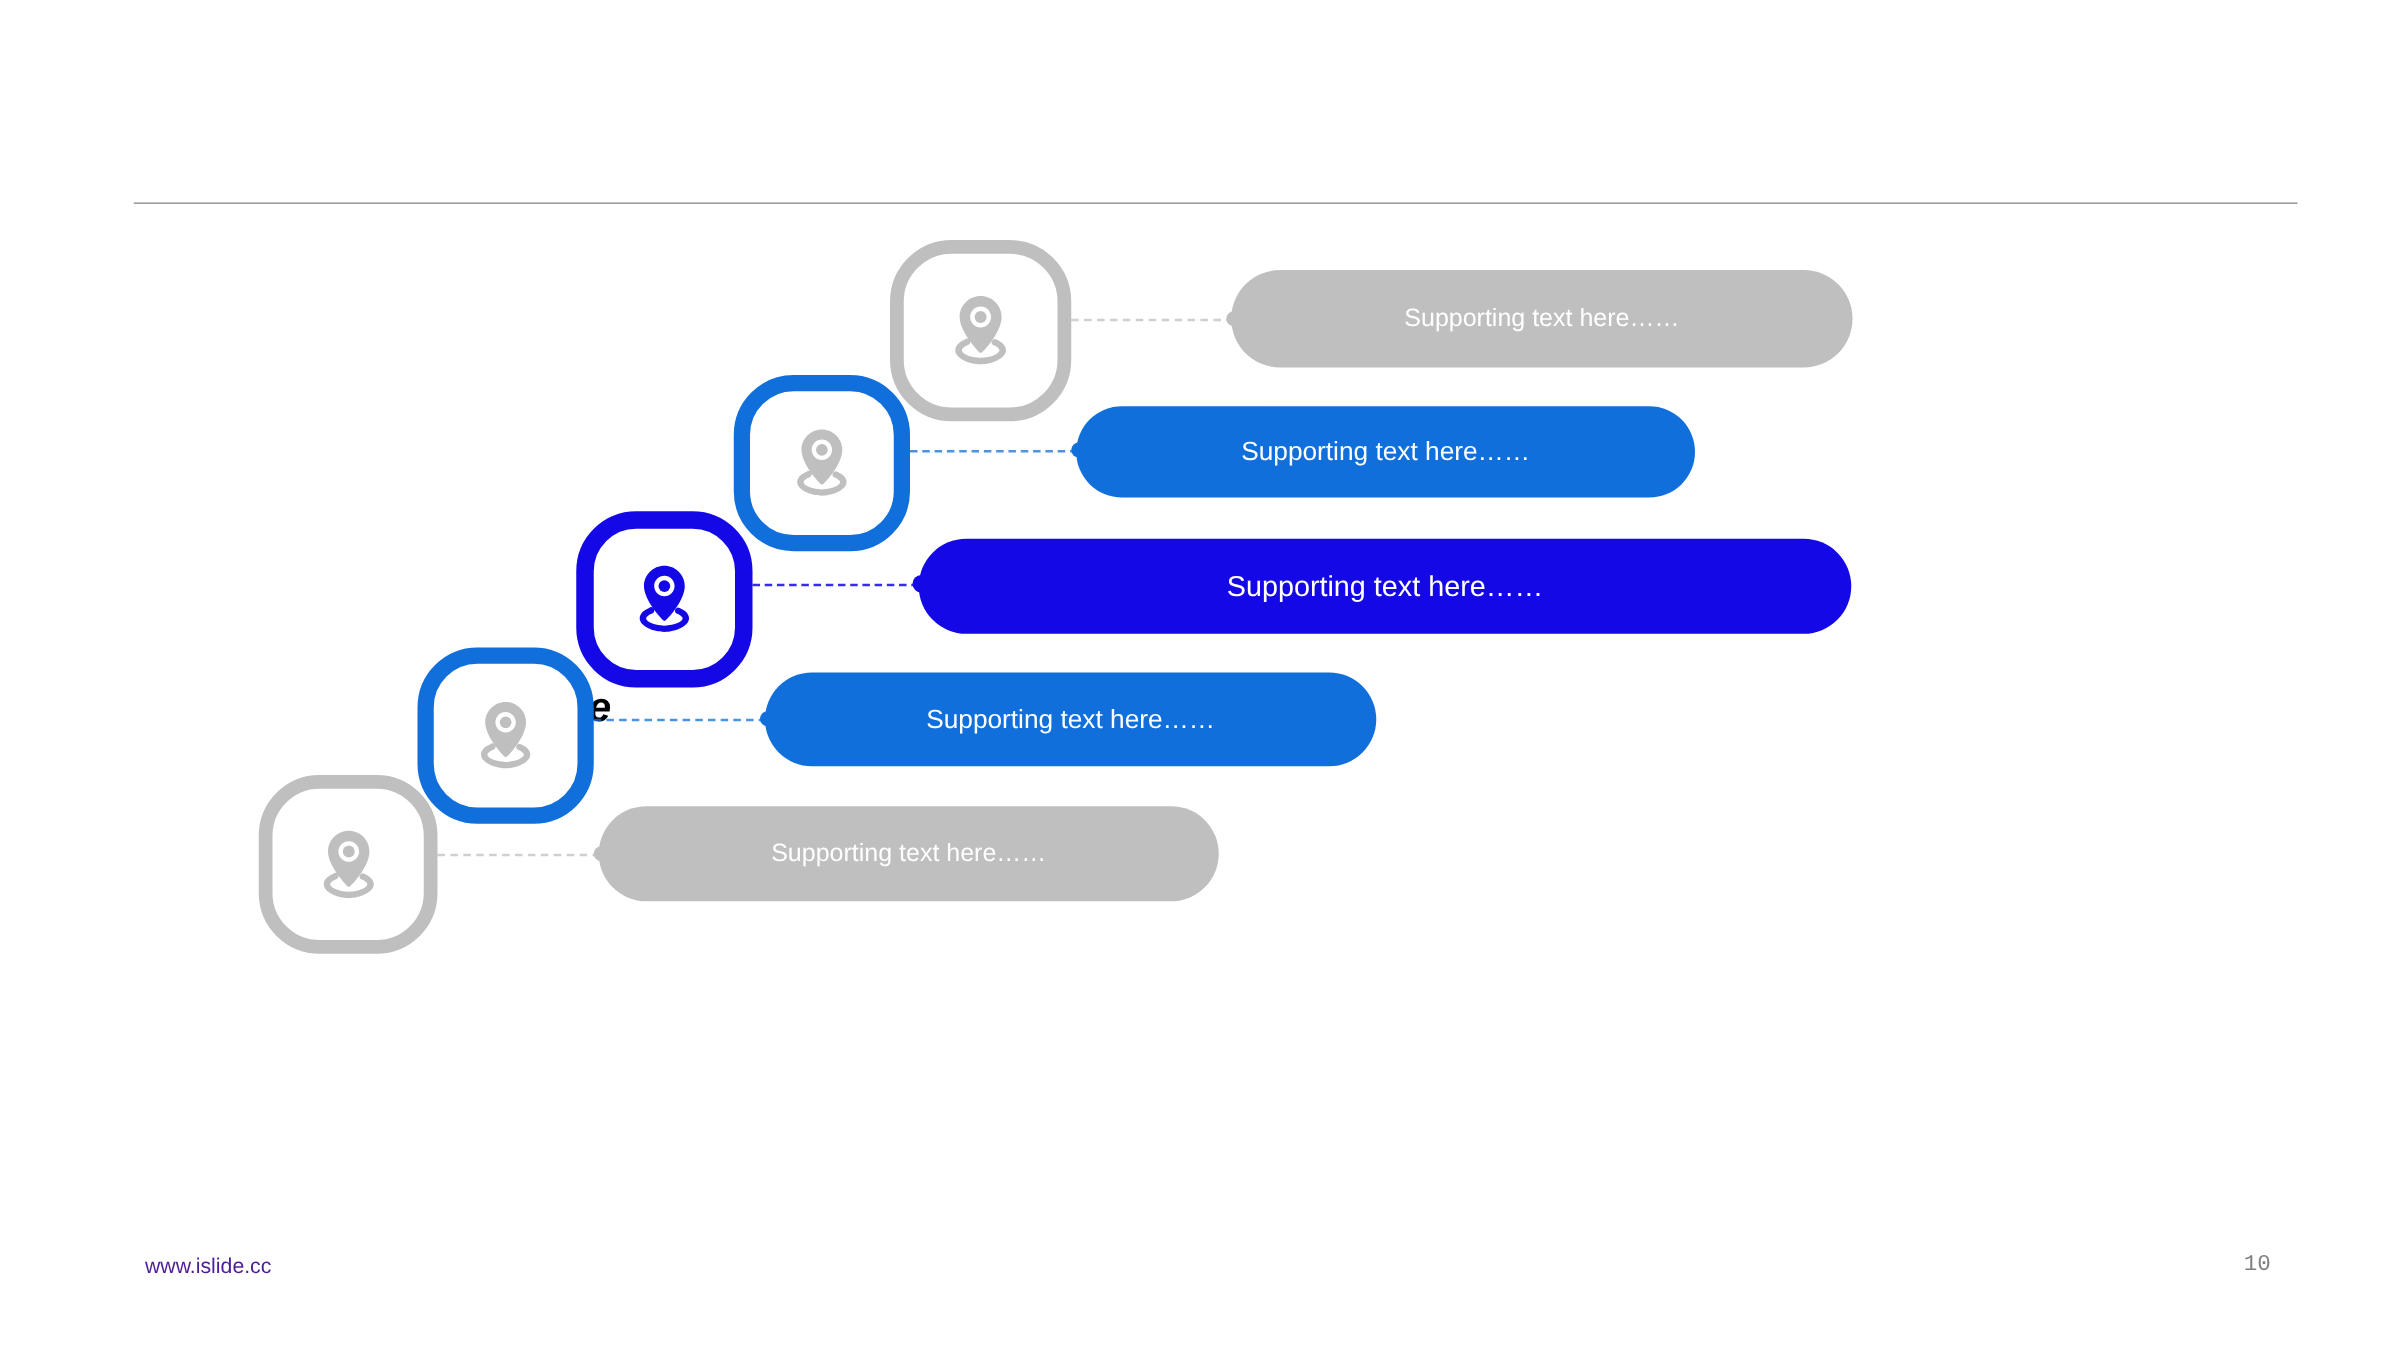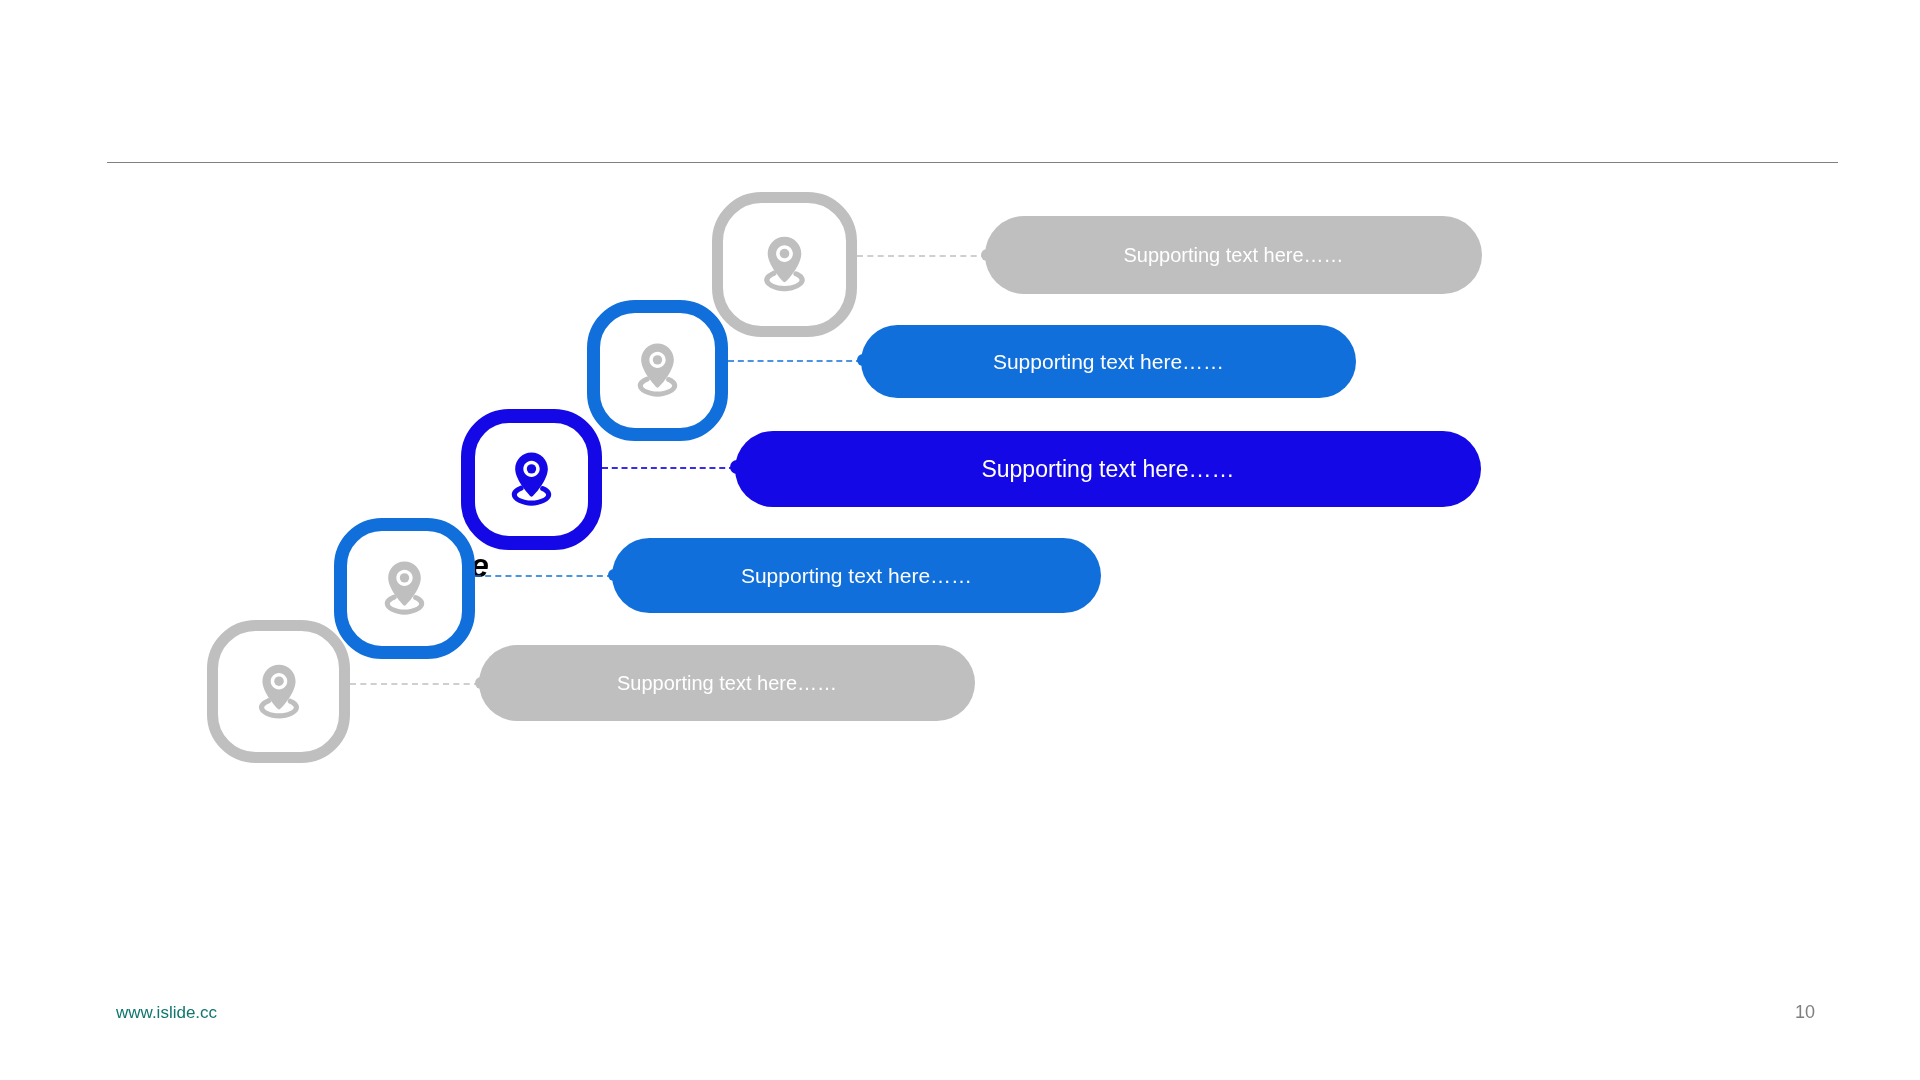--- a/index.html
+++ b/index.html
@@ -75,30 +75,31 @@
     color: #ffffff;
     white-space: nowrap;
     text-align: right;
   }
 
   
   .footer-url {
     position: absolute;
     left: 116px; top: 1003px;
     font-size: 17px;
-    color: #0f766e;
+    color: #4c1d95;
     white-space: nowrap;
   }
   .page-num {
     position: absolute;
     left: 1795px; top: 1002px;
     width: 40px;
     text-align: left;
     font-size: 18px;
     color: #7f7f7f;
+    font-family: Liberation Mono, monospace;
   }
 </style>
 </head>
 <body>
 
 <div id="slide">
 
   <div class="top-rule"></div>
 
   <div class="section-title">Text here</div>

